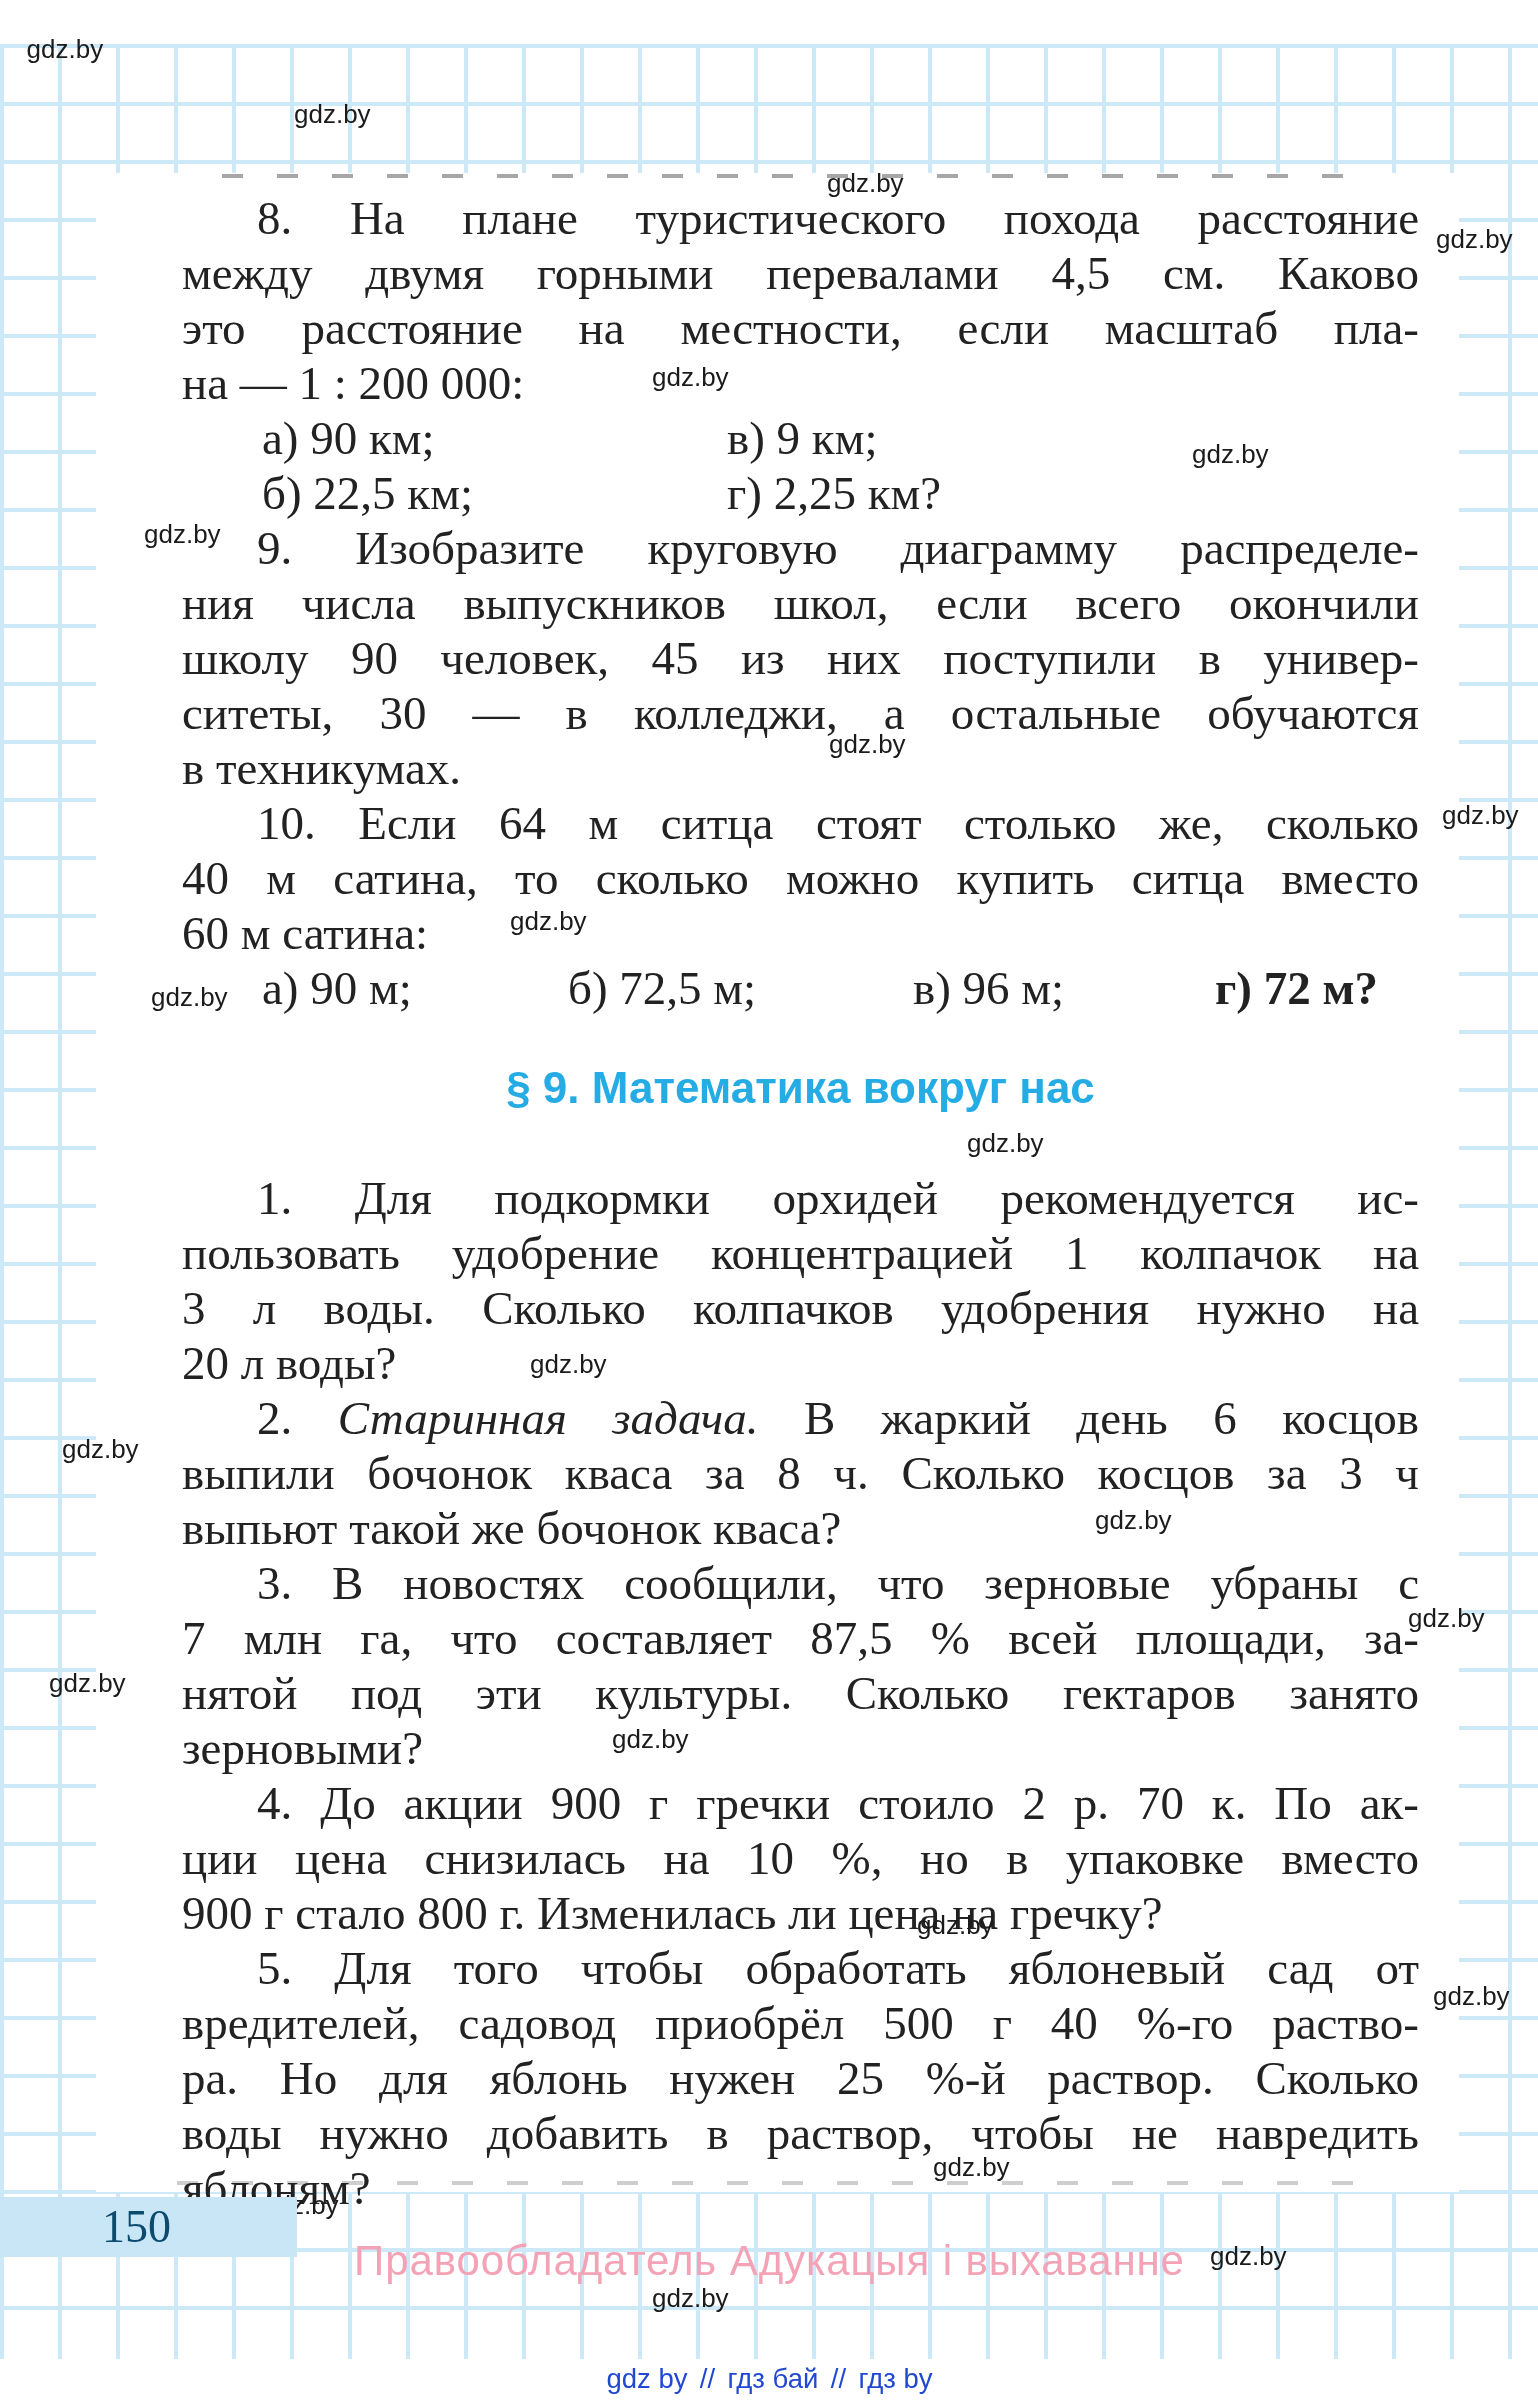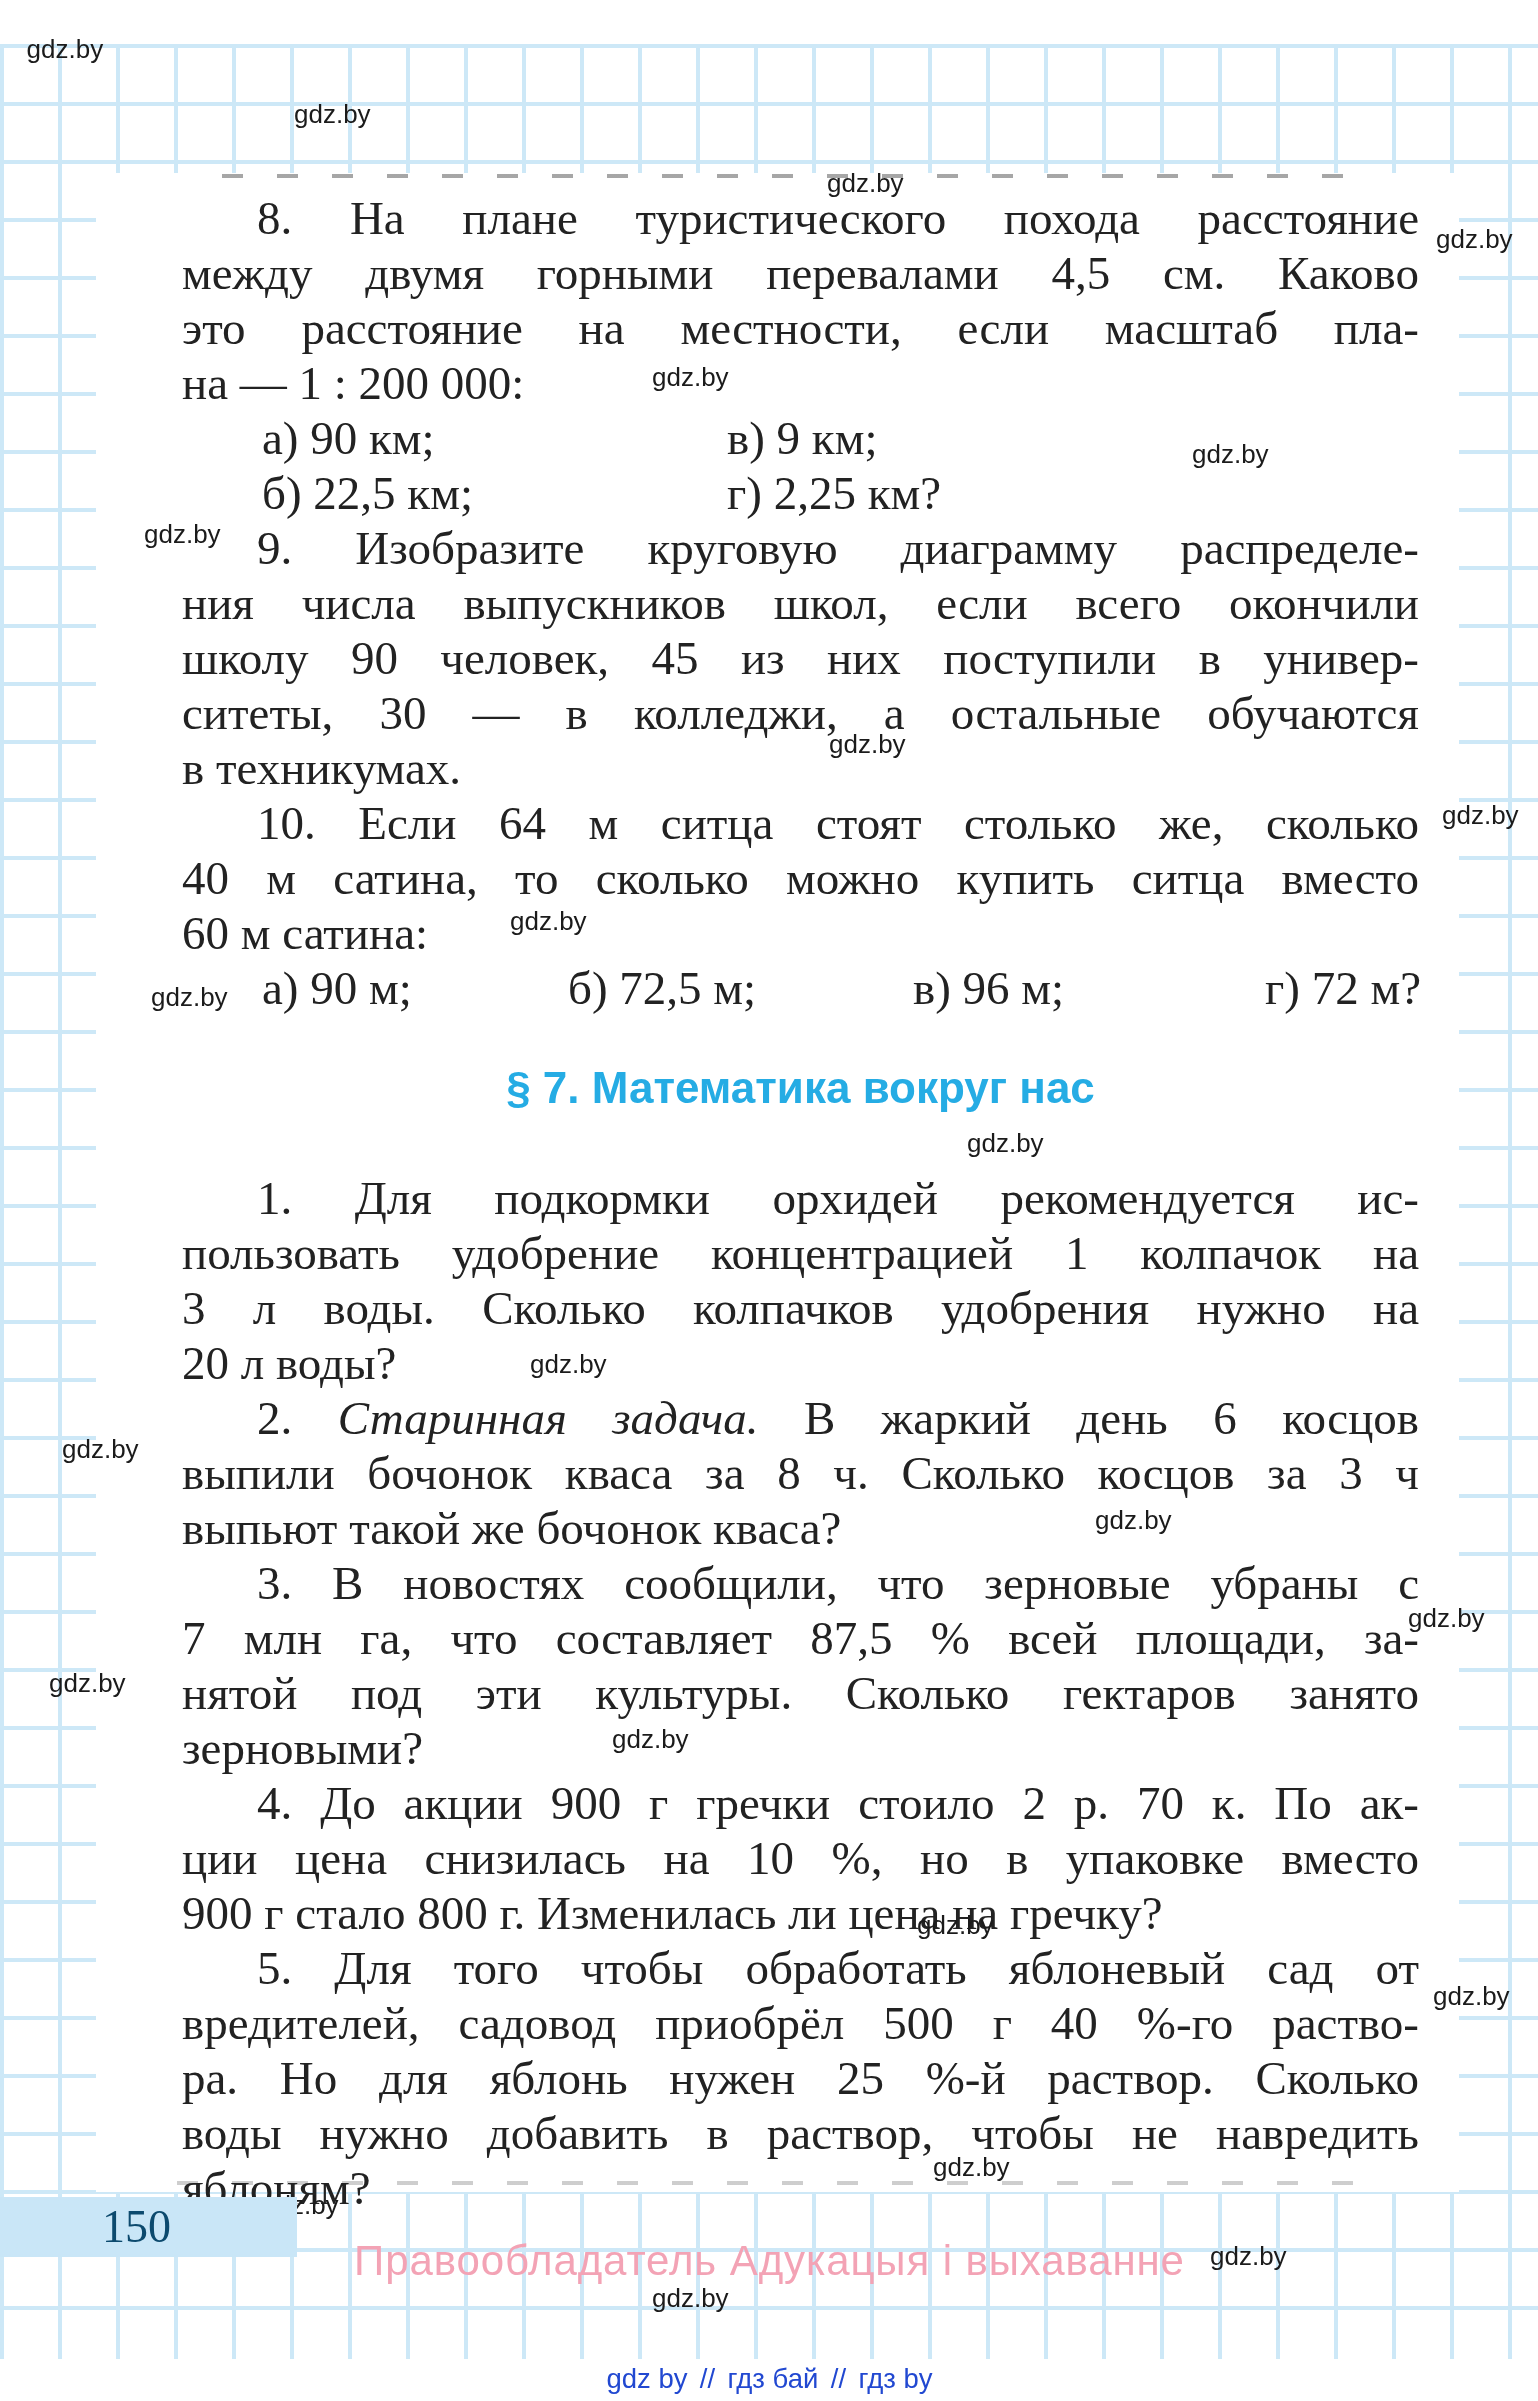--- a/index.html
+++ b/index.html
@@ -20,21 +20,21 @@
     font-family:"Liberation Sans","DejaVu Sans",sans-serif;font-size:27.5px;font-weight:500;color:#21d42b;}
   
   .textcol{position:absolute;left:182px;top:173px;width:1237px;padding-top:17.7px;
     font-size:47px;line-height:55px;}
   .line{height:55px;position:relative;white-space:nowrap;}
   .just{white-space:normal;text-align:justify;text-align-last:justify;}
   .ind{text-indent:75px;}
   .it{font-style:italic;}
   .ans{position:absolute;top:0;}
   .c8a{left:80px;}  .c8b{left:545px;}
-  .cta{left:80px;}  .ctb{left:386px;} .ctc{left:731px;} .ctd{left:1083px;}
+  .cta{left:80px;}  .ctb{left:386px;} .ctc{left:731px;} .ctd{left:1033px;font-weight:bold;}
   .section-title{height:57px;line-height:57px;margin-top:43px;margin-bottom:55px;text-align:center;
     font-family:"Liberation Sans","DejaVu Sans",sans-serif;font-weight:bold;font-size:44px;color:#25ace4;}
   
   .wm{position:absolute;font-family:"Liberation Sans","DejaVu Sans",sans-serif;
     font-size:26px;font-weight:500;color:#1b1b1b;white-space:nowrap;text-align:right;}
   
   .band{position:absolute;left:0;top:2197px;width:297px;height:60px;background:#c9e6f7;}
   .pageno{position:absolute;left:102px;top:2200px;font-size:46px;color:#0c4a6e;
     font-family:"Liberation Serif","DejaVu Serif",serif;}
   .copyright{position:absolute;left:0;top:2237px;width:1539px;text-align:center;
@@ -80,21 +80,21 @@
     <div class="line just ind">10. Если 64 м ситца стоят столько же, сколько</div>
     <div class="line just">40 м сатина, то сколько можно купить ситца вместо</div>
     <div class="line">60 м сатина:</div>
     <div class="line">
       <span class="ans cta">а) 90 м;</span>
       <span class="ans ctb">б) 72,5 м;</span>
       <span class="ans ctc">в) 96 м;</span>
       <span class="ans ctd">г) 72 м?</span>
     </div>
 
-    <div class="section-title">§ 7. Математика вокруг нас</div>
+    <div class="section-title">§ 9. Математика вокруг нас</div>
 
     <div class="line just ind">1. Для подкормки орхидей рекомендуется ис-</div>
     <div class="line just">пользовать удобрение концентрацией 1 колпачок на</div>
     <div class="line just">3 л воды. Сколько колпачков удобрения нужно на</div>
     <div class="line">20 л воды?</div>
 
     <div class="line just ind"><span>2. </span><span class="it">Старинная задача.</span><span> В жаркий день 6 косцов</span></div>
     <div class="line just">выпили бочонок кваса за 8 ч. Сколько косцов за 3 ч</div>
     <div class="line">выпьют такой же бочонок кваса?</div>
 

